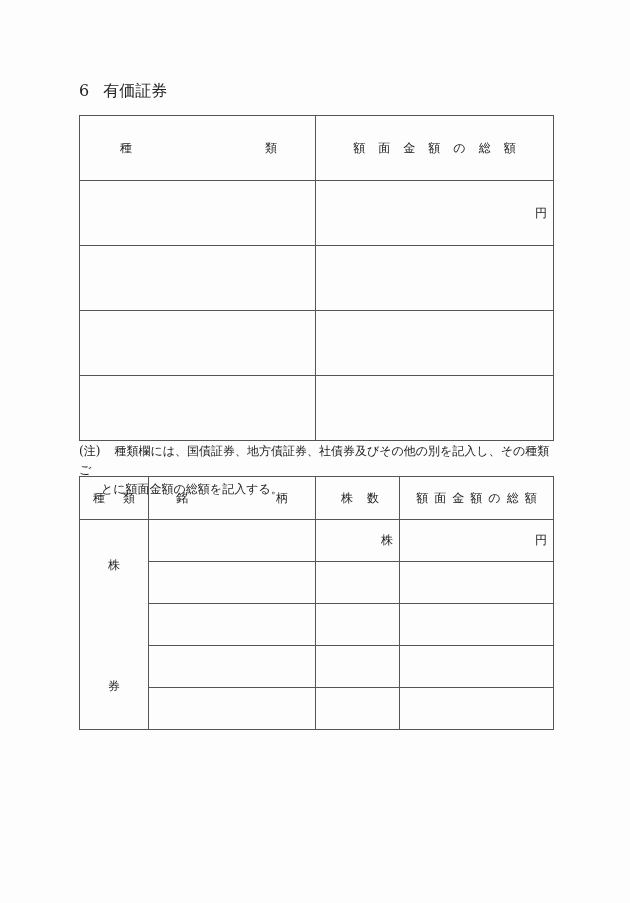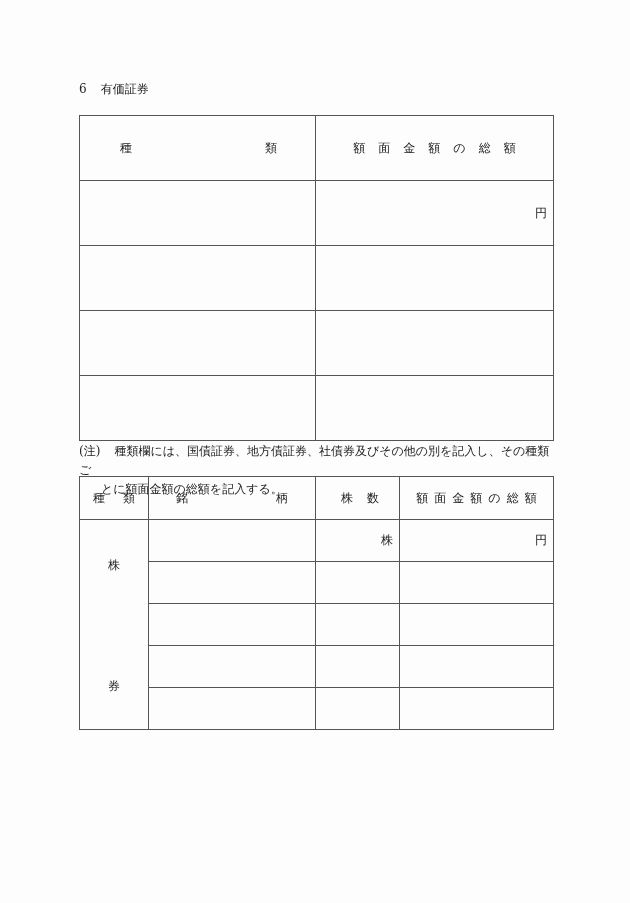--- a/index.html
+++ b/index.html
@@ -1,19 +1,19 @@
 <!DOCTYPE html>
 <html><head>
 <meta charset="utf-8">
 <style>
   html, body { margin:0; padding:0; }
   body { width:630px; height:903px; background:#fdfdfd; position:relative; overflow:hidden;
          font-family:"DejaVu Serif","Liberation Serif",serif; color:#222; font-size:12px; }
   .abs { position:absolute; }
-  .title { left:79px; top:81px; font-size:12px; }
+  .title { left:79px; top:81px; font-size:16px; }
   .title .num { margin-right:14px; }
   table { border-collapse:collapse; position:absolute; table-layout:fixed; }
   td { border:1px solid #555; padding:0; font-size:12px; }
   #t1 { left:79px; top:115px; width:474px; }
   #t1 td { height:64px; }
   .h1a { display:flex; justify-content:space-between; padding:0 38px 0 40px; }
   .h1b { text-align:center; letter-spacing:13px; padding-left:13px; }
   .yen { text-align:right; padding-right:6px; }
   .note { left:79px; top:442px; width:480px; line-height:19px; font-size:12px; }
   .note .l2 { padding-left:22px; }

